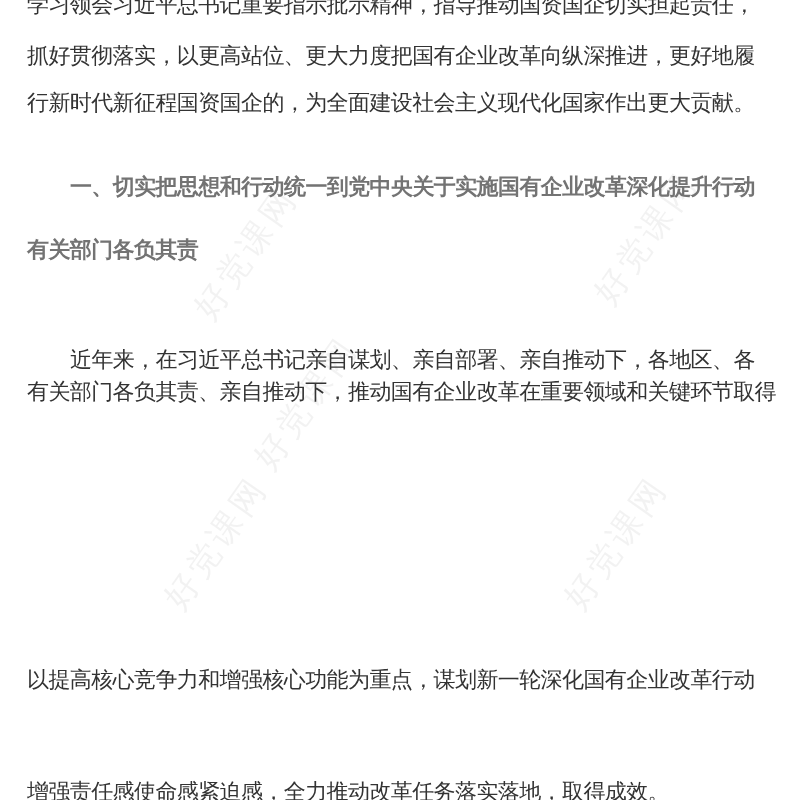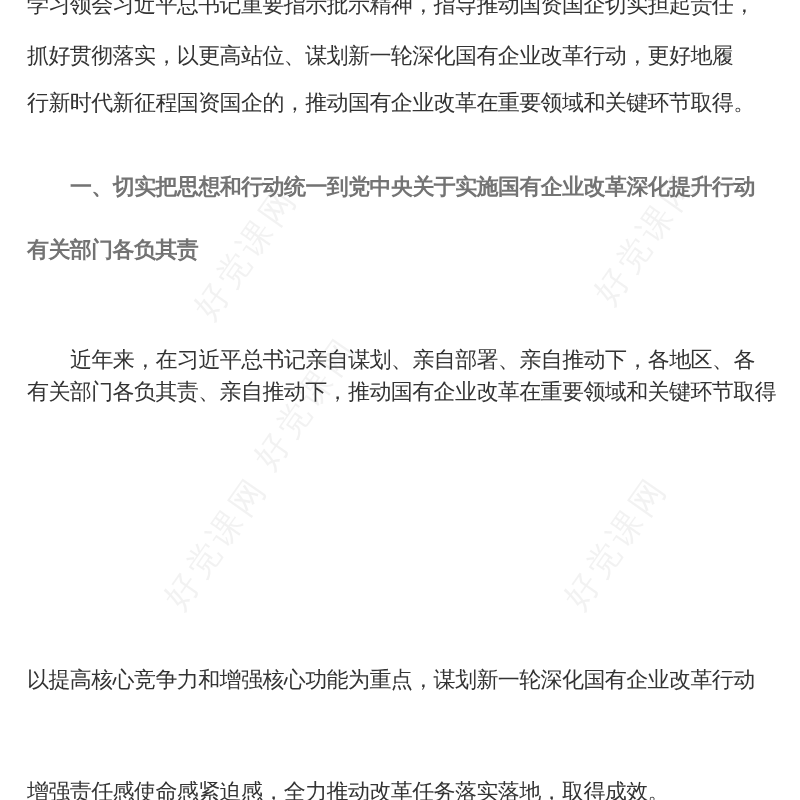--- a/index.html
+++ b/index.html
@@ -53,22 +53,22 @@
 
 <div class="page">
 
   <div class="watermark" style="left:170px; top:230px;">好党课网</div>
   <div class="watermark" style="left:570px; top:215px;">好党课网</div>
   <div class="watermark" style="left:230px; top:380px;">好党课网</div>
   <div class="watermark" style="left:140px; top:520px;">好党课网</div>
   <div class="watermark" style="left:540px; top:520px;">好党课网</div>
 
   <div class="line" style="top:-10px;">学习领会习近平总书记重要指示批示精神，指导推动国资国企切实担起责任，</div>
-  <div class="line" style="top:41px;">抓好贯彻落实，以更高站位、谋划新一轮深化国有企业改革行动，更好地履</div>
-  <div class="line" style="top:88px;">行新时代新征程国资国企的，推动国有企业改革在重要领域和关键环节取得。</div>
+  <div class="line" style="top:41px;">抓好贯彻落实，以更高站位、更大力度把国有企业改革向纵深推进，更好地履</div>
+  <div class="line" style="top:88px;">行新时代新征程国资国企的，为全面建设社会主义现代化国家作出更大贡献。</div>
 
   <div class="line indent heading" style="top:172px;">一、切实把思想和行动统一到党中央关于实施国有企业改革深化提升行动</div>
   <div class="line heading" style="top:235px;">有关部门各负其责</div>
 
   <div class="line indent" style="top:318px;margin-top:27px;">近年来，在习近平总书记亲自谋划、亲自部署、亲自推动下，各地区、各</div>
   <div class="line" style="top:377px;">有关部门各负其责、亲自推动下，推动国有企业改革在重要领域和关键环节取得</div>
   <div class="line" style="top:665px;font-family:Liberation Serif, serif;">以提高核心竞争力和增强核心功能为重点，谋划新一轮深化国有企业改革行动</div>
   <div class="line" style="top:777px;">增强责任感使命感紧迫感，全力推动改革任务落实落地，取得成效。</div>
 
 </div>

